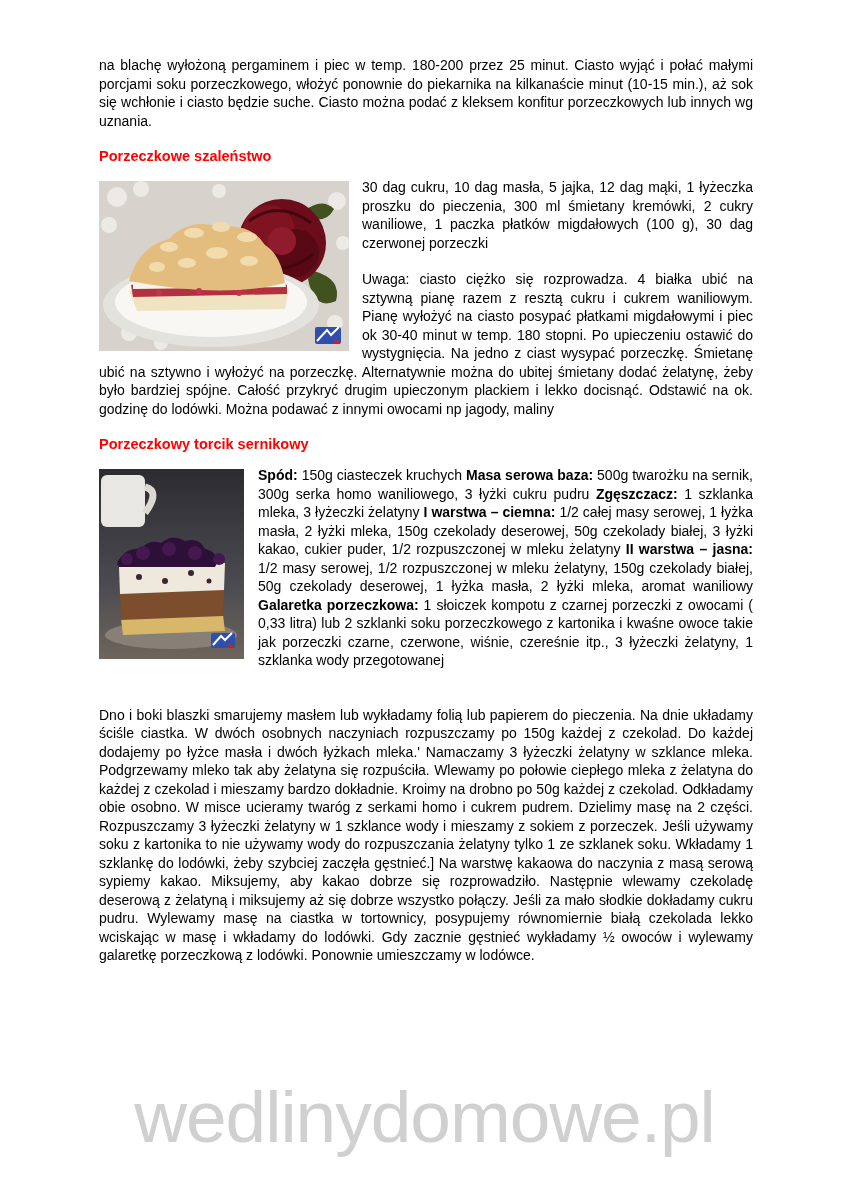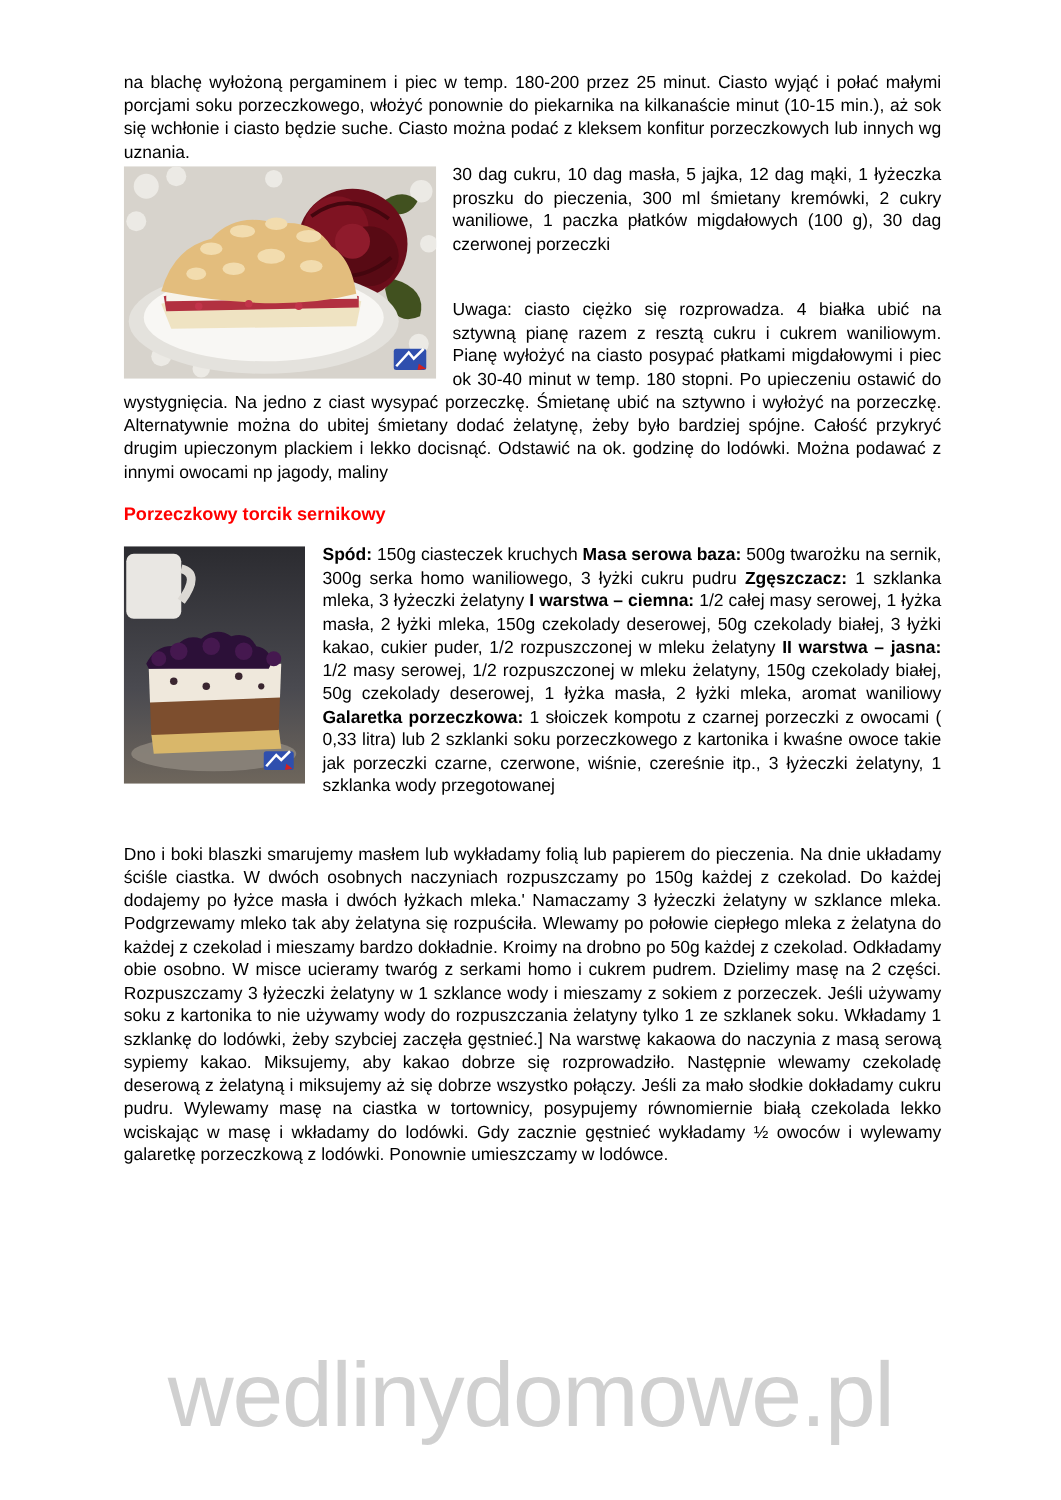--- a/index.html
+++ b/index.html
@@ -17,21 +17,21 @@
     left: 99px; top: 0;
     width: 654px;
     padding-top: 56px;
   }
   .body-text {
     margin: 0;
     font-size: 14px;
     line-height: 18.5px;
     text-align: justify;
   }
-  .gap-after { margin-bottom: 34px; }
+  .gap-after { margin-bottom: 18px; }
   .recipe-heading {
     margin: 18px 0 14px 0;
     font-size: 14.5px;
     font-weight: bold;
     color: #ff0000;
   }
   .clear { clear: both; }
   .photo { display: block; }
   .photo1 {
     float: left;
@@ -60,20 +60,21 @@
     z-index: 5;
   }
 </style>
 </head>
 <body>
 
 <div class="page">
 
   <p class="body-text">na blachę wyłożoną pergaminem i piec w temp. 180-200 przez 25 minut. Ciasto wyjąć i połać małymi porcjami soku porzeczkowego, włożyć ponownie do piekarnika na kilkanaście minut (10-15 min.), aż sok się wchłonie i ciasto będzie suche. Ciasto można podać z kleksem konfitur porzeczkowych lub innych wg uznania.</p>
 
+  <h2 class="recipe-heading">Porzeczkowe szaleństwo</h2>
 
   <section>
     <div class="photo photo1">
       <svg viewBox="0 0 250 170" xmlns="http://www.w3.org/2000/svg">
         <rect width="250" height="170" fill="#d7d3cc"></rect>
         <g fill="#eceae5">
           <circle cx="18" cy="16" r="10"></circle>
             <circle cx="42" cy="8" r="8"></circle>
             <circle cx="10" cy="44" r="8"></circle>
           <circle cx="238" cy="20" r="9"></circle>

